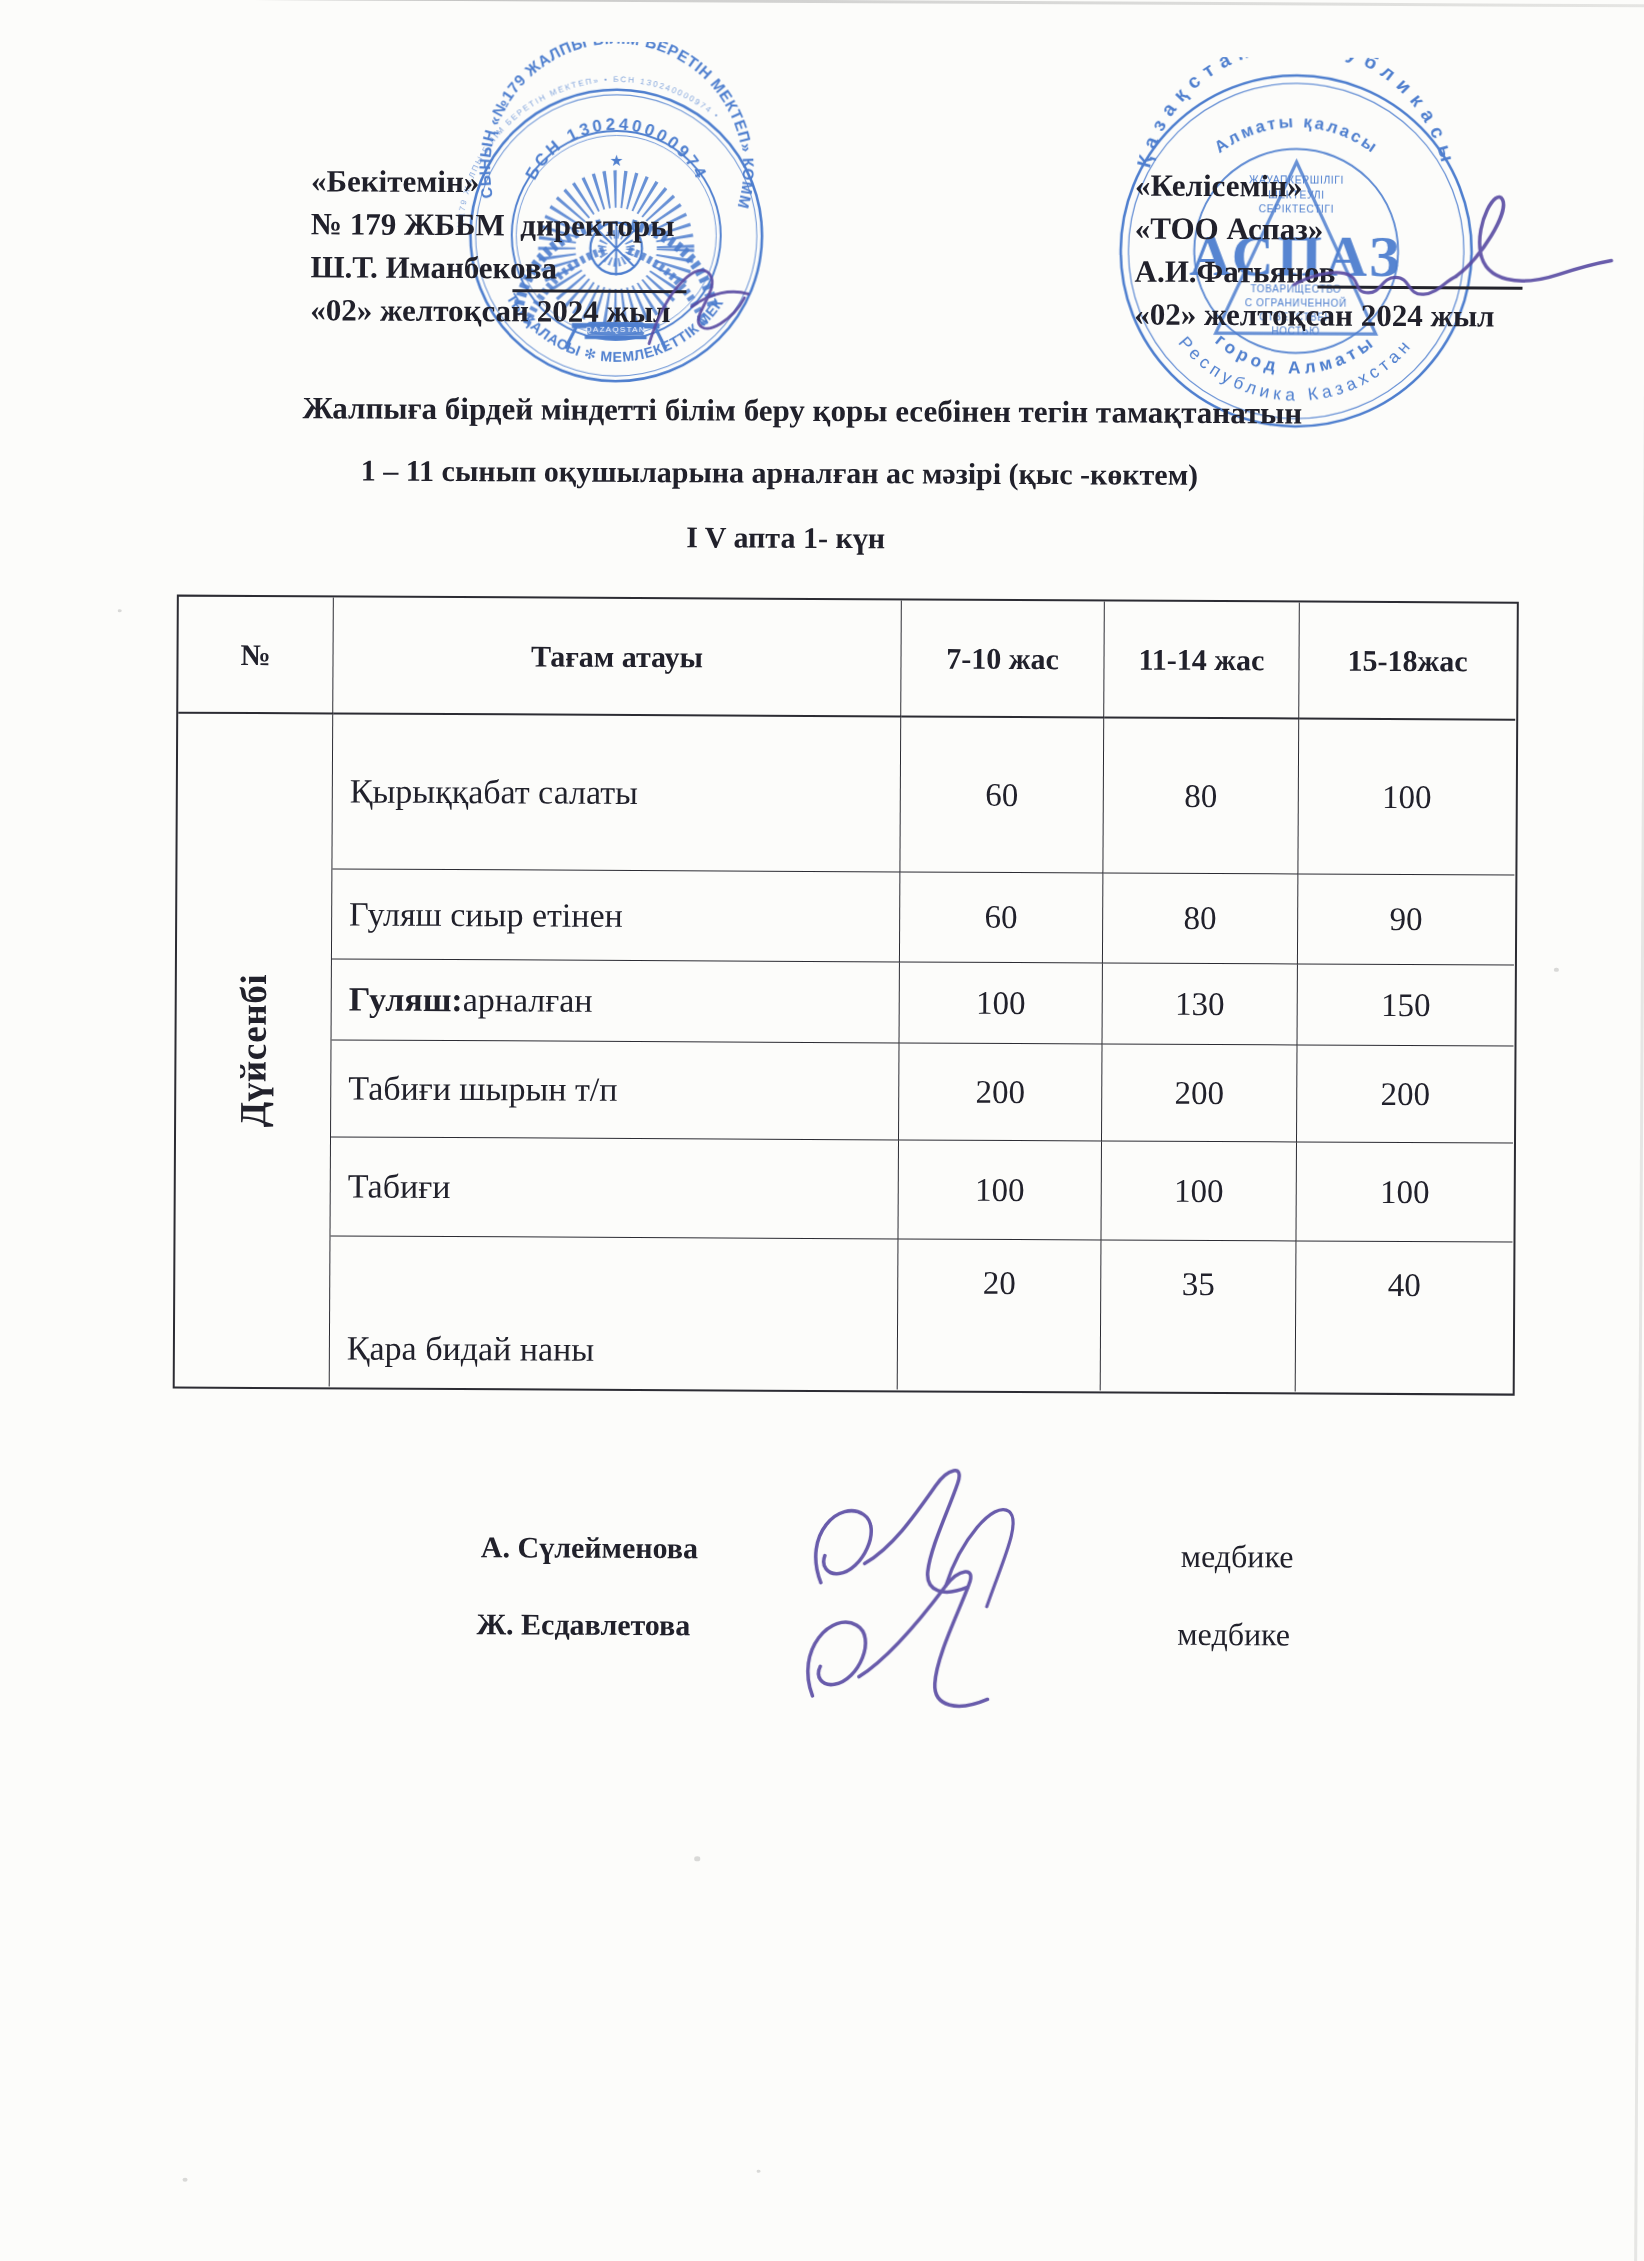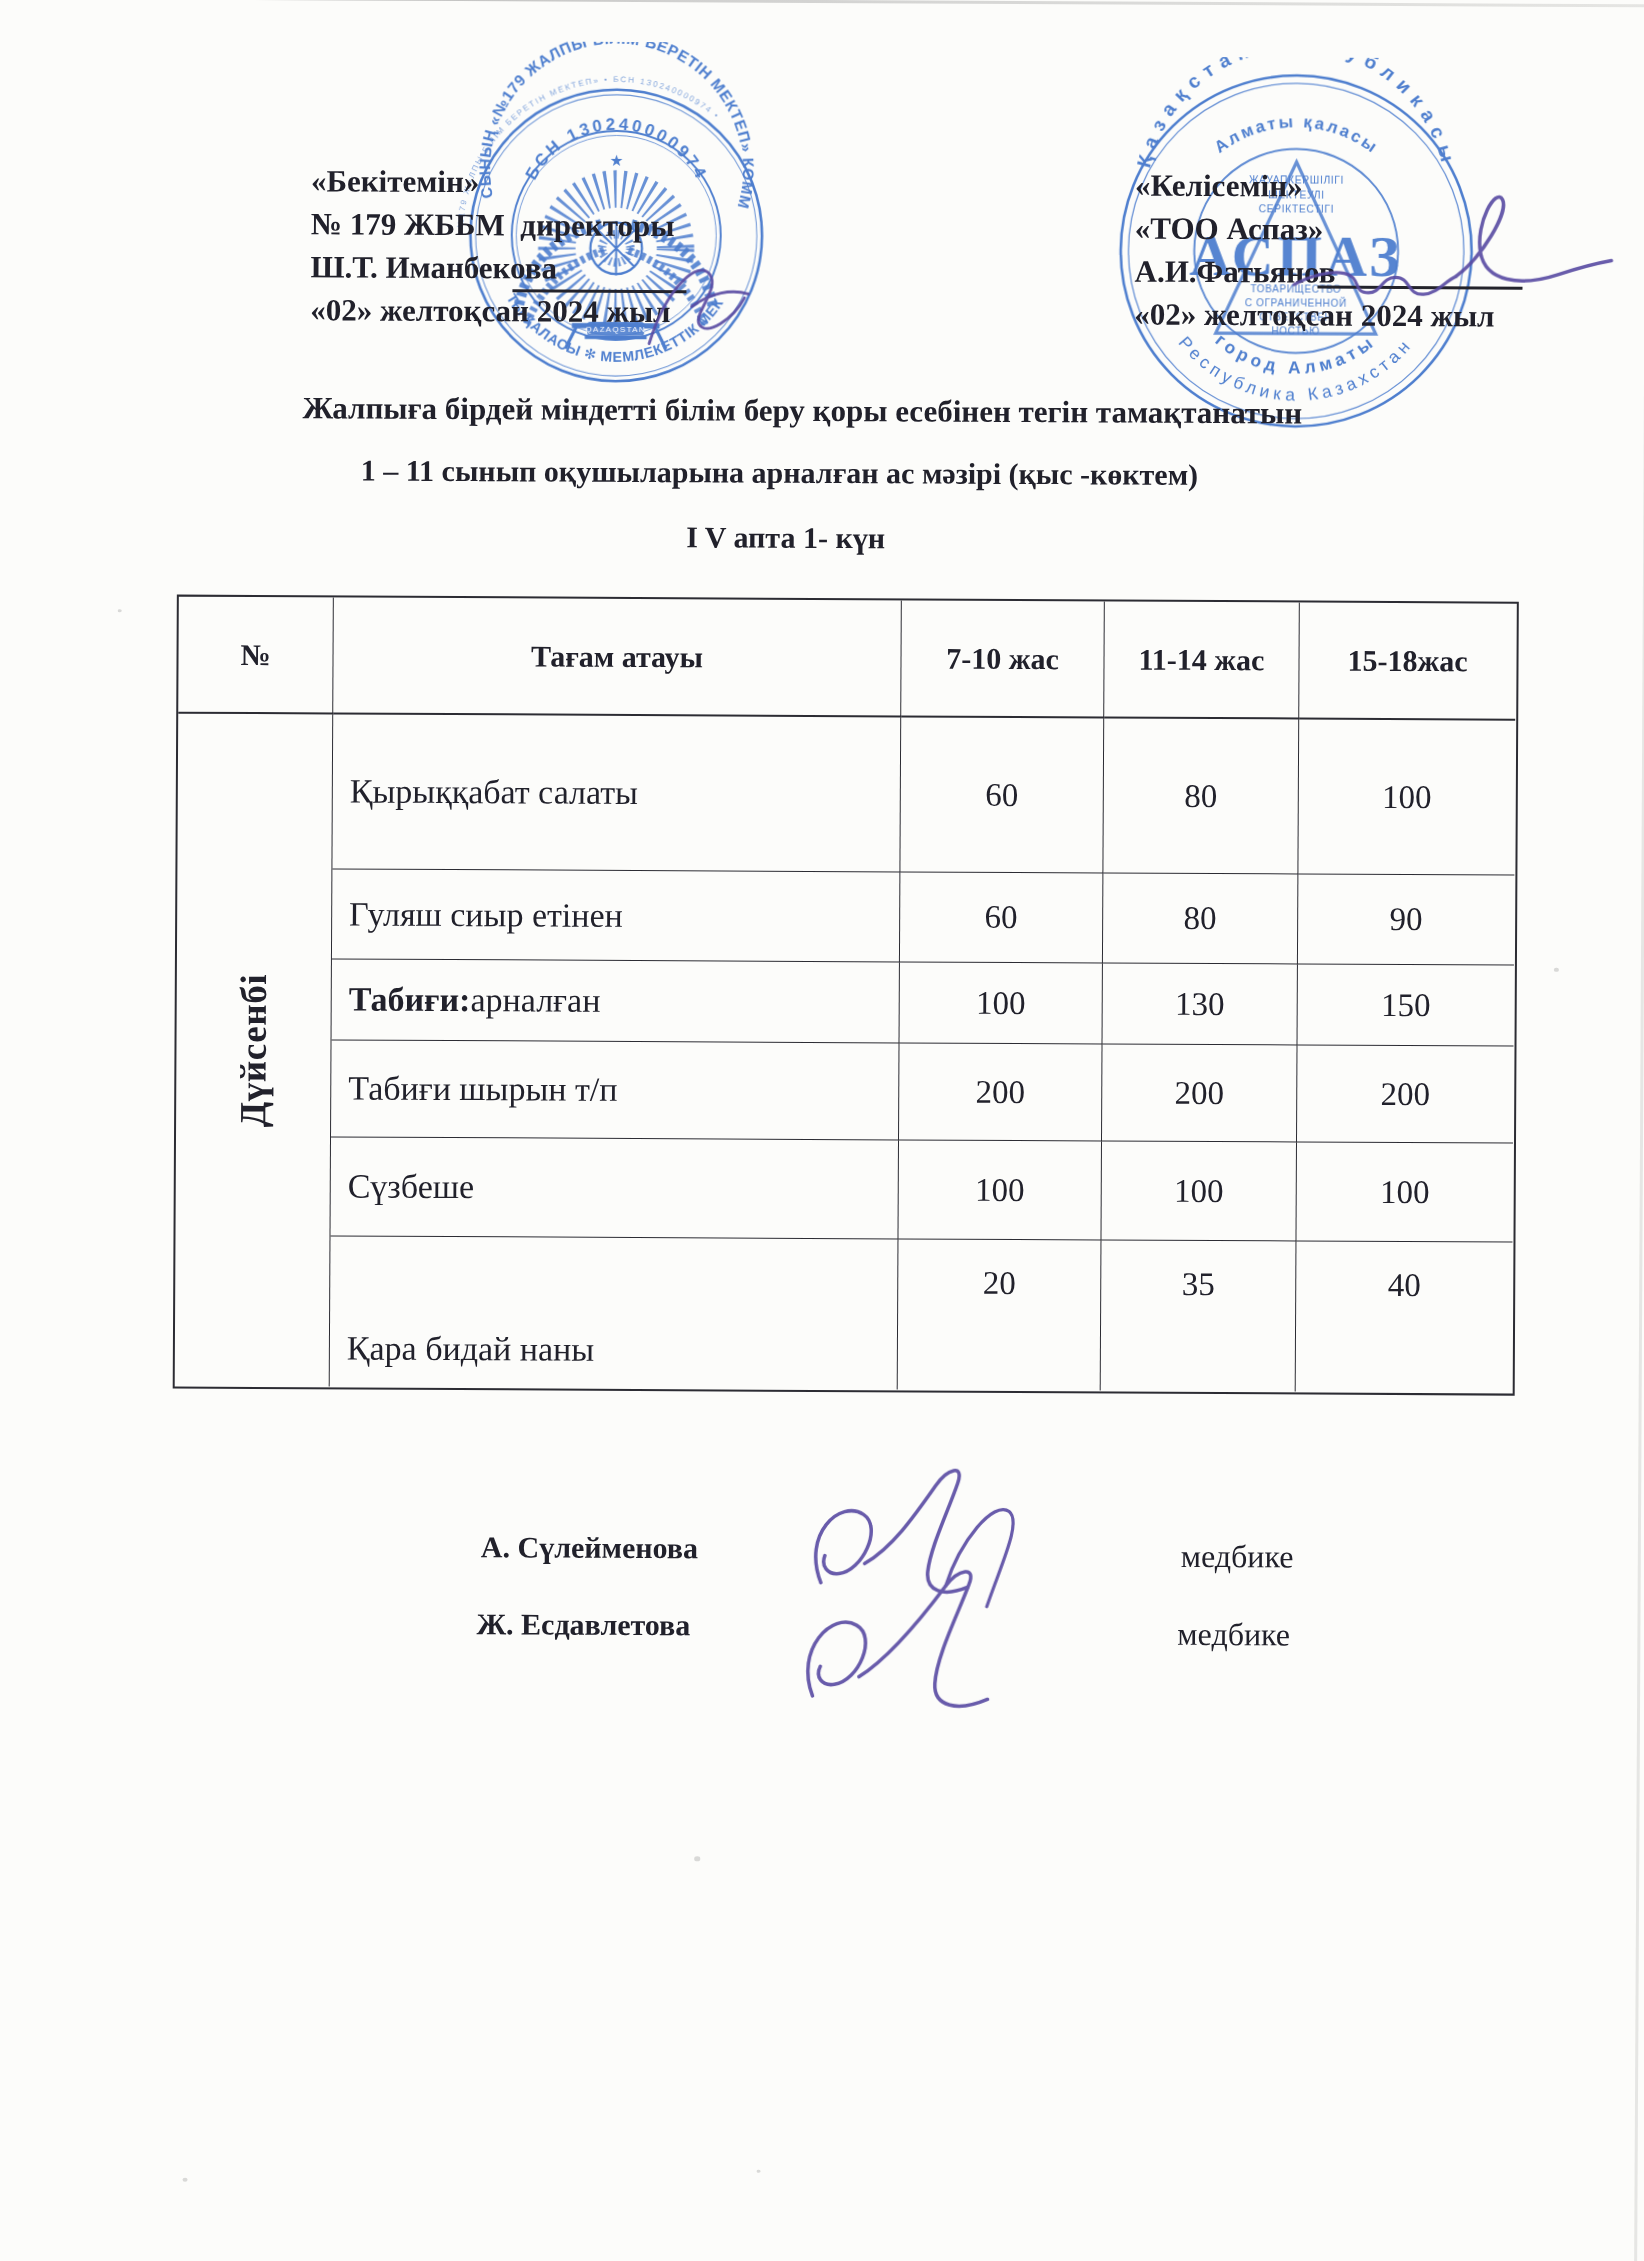--- a/index.html
+++ b/index.html
@@ -200,38 +200,38 @@
 
     <div class="cell cd r2">
           <b></b>
           <span>Гуляш сиыр етінен</span>
         </div>
     <div class="cell num cv1 r2">60</div>
     <div class="cell num cv2 r2">80</div>
     <div class="cell num cv3 r2">90</div>
 
     <div class="cell cd r3">
-          <b>Табиғи:</b>
+          <b>Гуляш:</b>
           <span> арналған</span>
         </div>
     <div class="cell num cv1 r3">100</div>
     <div class="cell num cv2 r3">130</div>
     <div class="cell num cv3 r3">150</div>
 
     <div class="cell cd r4">
           <b></b>
           <span>Табиғи шырын т/п</span>
         </div>
     <div class="cell num cv1 r4">200</div>
     <div class="cell num cv2 r4">200</div>
     <div class="cell num cv3 r4">200</div>
 
     <div class="cell cd r5">
           <b></b>
-          <span>Сүзбеше</span>
+          <span>Табиғи</span>
         </div>
     <div class="cell num cv1 r5">100</div>
     <div class="cell num cv2 r5">100</div>
     <div class="cell num cv3 r5">100</div>
 
     <div class="cell cd r6">
           <b></b>
           <span>Қара бидай наны</span>
         </div>
     <div class="cell num cv1 r6">20</div>

